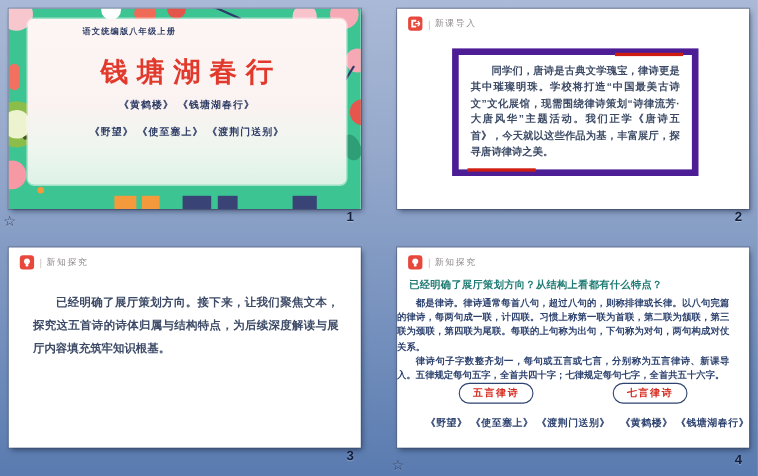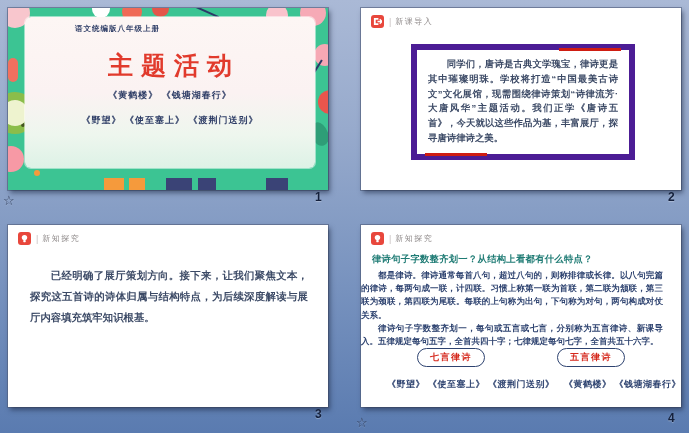--- a/index.html
+++ b/index.html
@@ -85,21 +85,21 @@
 
     <div class="deco" style="left:26px;top:162px;width:6px;height:6px;background:#f59a3c"></div>
     <div class="d-rect" style="left:96px;top:170px;width:20px;height:12px;background:#f59a3c"></div>
     <div class="d-rect" style="left:121px;top:170px;width:16px;height:12px;background:#f59a3c"></div>
     <div class="d-rect" style="left:158px;top:170px;width:26px;height:12px;background:#3a4376"></div>
     <div class="d-rect" style="left:190px;top:170px;width:18px;height:12px;background:#3a4376"></div>
     <div class="d-rect" style="left:258px;top:170px;width:22px;height:12px;background:#3a4376"></div>
 
     <div class="card">
       <div class="badge">语文统编版八年级上册</div>
-      <div class="title1">主题活动</div>
+      <div class="title1">钱塘湖春行</div>
       <div class="sub second">《黄鹤楼》 《钱塘湖春行》</div>
       <div class="sub">《野望》 《使至塞上》 《渡荆门送别》</div>
     </div>
   </div>
 </div>
 
 <div class="slide" id="s2">
   <div class="hdr">
     <span class="hicon">
       <svg width="9" height="9" viewBox="0 0 10 10">
@@ -135,28 +135,28 @@
   <div class="hdr">
     <span class="hicon">
       <svg width="9" height="9" viewBox="0 0 10 10">
           <circle cx="5" cy="4" r="3" fill="#fff"></circle>
           <rect x="3.6" y="6.6" width="2.8" height="2.6" rx="0.8" fill="#fff"></rect>
         </svg>
     </span>
     <span class="hdivider">|</span>
     <span class="hlabel">新知探究</span>
   </div>
-  <p class="q4">律诗句子字数整齐划一？从结构上看都有什么特点？</p>
+  <p class="q4">已经明确了展厅策划方向？从结构上看都有什么特点？</p>
   <div class="b4">
     <p>都是律诗。律诗通常每首八句，超过八句的，则称排律或长律。以八句完篇的律诗，每两句成一联，计四联。习惯上称第一联为首联，第二联为颔联，第三联为颈联，第四联为尾联。每联的上句称为出句，下句称为对句，两句构成对仗关系。</p>
     <p>律诗句子字数整齐划一，每句或五言或七言，分别称为五言律诗、新课导入。五律规定每句五字，全首共四十字；七律规定每句七字，全首共五十六字。</p>
   </div>
   <div class="btnrow">
+    <span class="pill">五言律诗</span>
     <span class="pill">七言律诗</span>
-    <span class="pill">五言律诗</span>
   </div>
   <p class="poems">《野望》 《使至塞上》 《渡荆门送别》　《黄鹤楼》 《钱塘湖春行》</p>
 </div>
 
 <div class="pagenum" id="n1">1</div>
 <div class="pagenum" id="n2">2</div>
 <div class="pagenum" id="n3">3</div>
 <div class="pagenum" id="n4">4</div>
 <div class="star" id="st1">☆</div>
 <div class="star" id="st4">☆</div>

